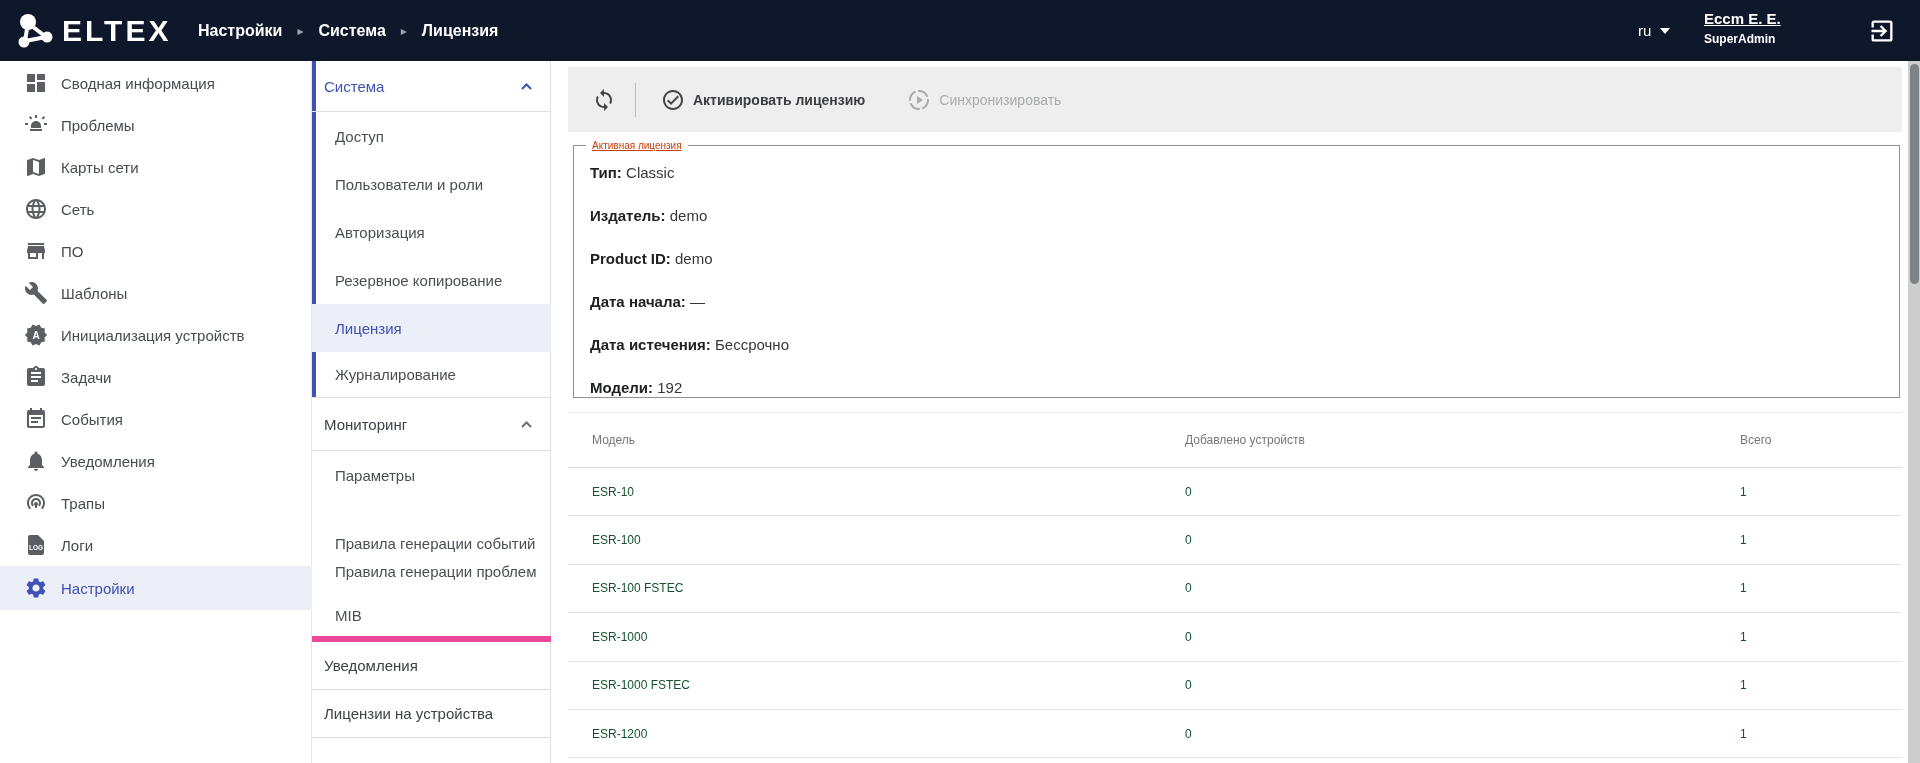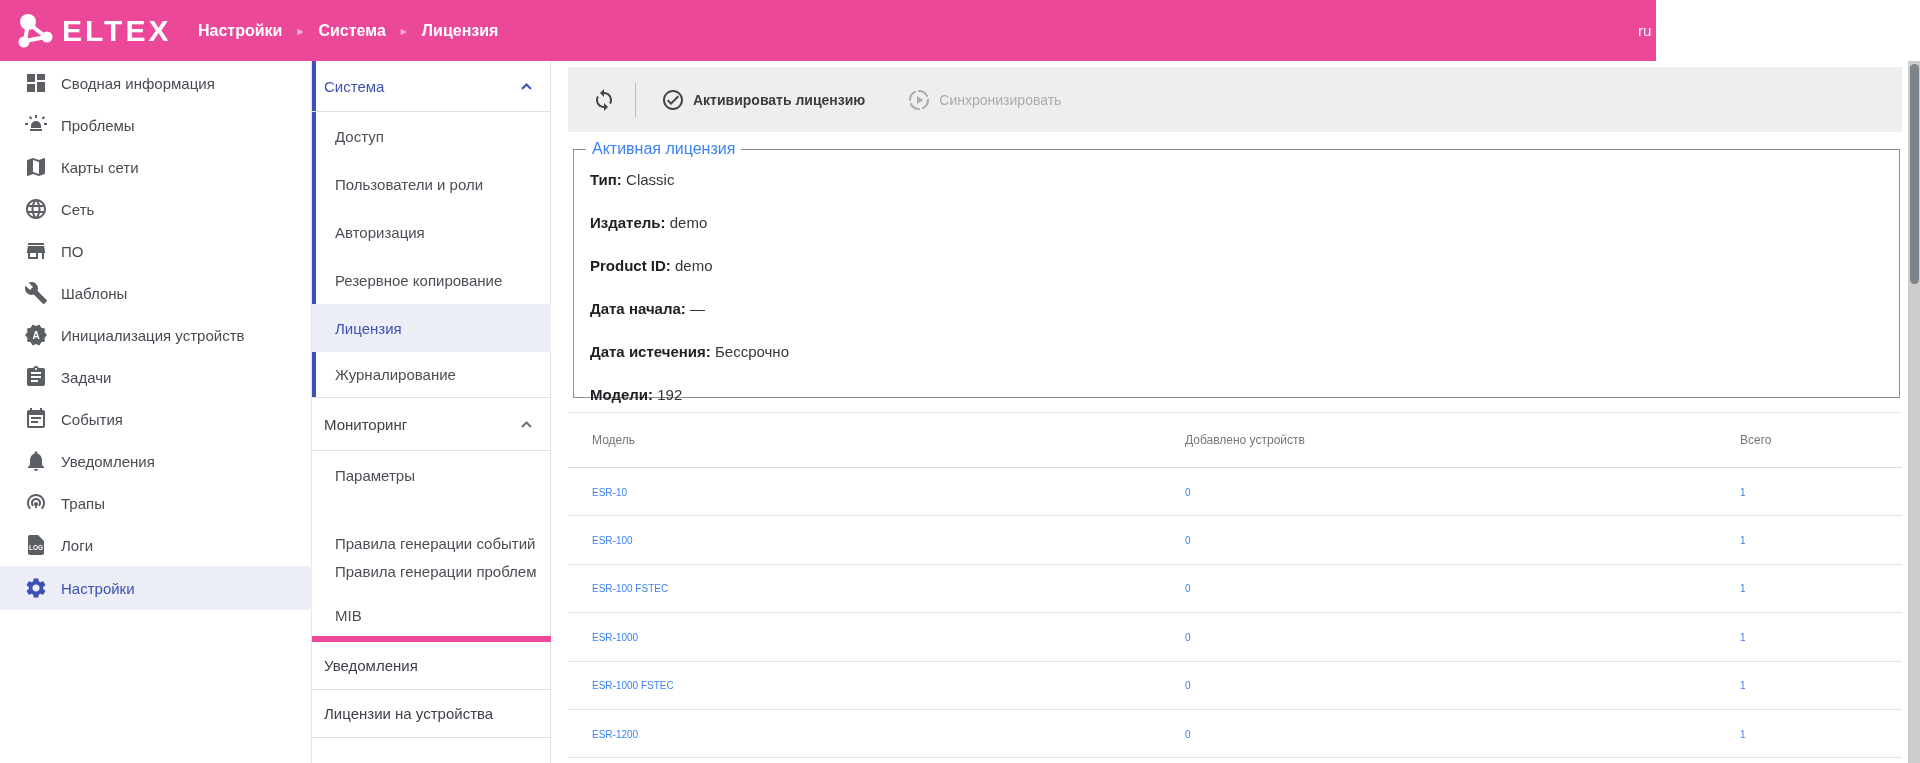--- a/index.html
+++ b/index.html
@@ -1,31 +1,31 @@
 <!DOCTYPE html>
 <html><head>
 <meta charset="utf-8">
 <style>
   * { margin:0; padding:0; box-sizing:border-box; }
   html,body { width:1920px; height:763px; overflow:hidden; background:#fff;
               font-family:"Liberation Sans", sans-serif; }
 
   
-  .topbar { position:absolute; left:0; top:0; width:1656px; height:61px;
-            background:#ec4899; color:#fff; z-index:30; }
+  .topbar { position:absolute; left:0; top:0; width:1920px; height:61px;
+            background:#0f172a; color:#fff; z-index:30; }
   .logo { position:absolute; left:14px; top:9px; height:43px; display:flex; align-items:center; }
   .logo-text { font-size:30px; font-weight:bold; letter-spacing:3px; color:#fff; margin-left:6px; }
   .crumbs { position:absolute; left:198px; top:0; height:61px; display:flex; align-items:center; gap:15px; }
   .crumb { font-size:16px; font-weight:bold; color:#fff; cursor:pointer; }
   .crumb-sep { color:rgba(255,255,255,.6); font-size:12px; }
   .lang { position:absolute; left:1638px; top:0; height:61px; display:flex; align-items:center; gap:9px;
           font-size:15px; cursor:pointer; }
   .caret-down { width:0; height:0; border-left:5px solid transparent; border-right:5px solid transparent;
                 border-top:6px solid #fff; display:inline-block; }
-  .userblock { position:absolute; left:1704px; top:10px; line-height:1.25;text-align:center; }
+  .userblock { position:absolute; left:1704px; top:10px; line-height:1.25; }
   .user-name { font-size:15px; font-weight:bold; text-decoration:underline; cursor:pointer; display:block; }
   .user-role { font-size:12px; font-weight:bold; display:block; margin-top:3px; }
   .exit-btn { position:absolute; left:1868px; top:17px; width:28px; height:28px; cursor:pointer; }
 
   
   .sidebar { position:absolute; left:0; top:61px; width:312px; height:702px; background:#fff;
              border-right:1px solid #e6e6e6; z-index:20; }
   .sb-item { position:absolute; left:0; width:312px; height:42px; display:flex; align-items:center;
              padding-left:24px; cursor:pointer; color:#474b52; font-size:15px; }
   .sb-item svg { flex:0 0 24px; margin-right:13px; fill:#5b5e63; }
@@ -52,33 +52,33 @@
   .tb-btn { display:flex; align-items:center; margin-left:19px; cursor:pointer; }
   .tb-btn svg { fill:#424448; margin-right:8px; }
   .tb-btn .lbl { font-size:14px; font-weight:bold; color:#3a3c40; }
   .tb-btn.disabled { cursor:default; }
   .tb-btn.disabled svg { fill:#a9abad; }
   .tb-btn.disabled .lbl { color:#a9abad; font-weight:normal; }
 
   
   fieldset.lic { position:absolute; left:573px; top:140px; width:1327px; height:258px;
                  border:1px solid #8f9194; padding:10px 0 0 16px; background:#fff; }
-  fieldset.lic legend { font-size:16px; color:#3b82f6; padding:0 6px; margin-left:-4px; }
+  fieldset.lic legend { font-size:10px; color:#c2410c; padding:0 6px; margin-left:-4px;text-decoration:underline; }
   .lic-row { font-size:15px; color:#35373b; line-height:24px; margin-bottom:19px; }
   .lic-row b { color:#202124; }
 
   
   .tbl { position:absolute; left:568px; top:413px; width:1334px; height:350px; background:#fff;
          box-shadow:0 -1px 0 rgba(0,0,0,.08); }
   .t-head { position:relative; height:55px; border-bottom:1px solid #dcdcdc; }
   .t-head span { position:absolute; top:50%; transform:translateY(-50%);
                  font-size:12px; color:#767676; }
   .t-row { position:relative; height:48.4px; border-bottom:1px solid #e3e3e3; cursor:pointer; }
   .t-row span { position:absolute; top:50%; transform:translateY(-50%);
-                font-size:10px; color:#3b82f6; }
+                font-size:12px; color:#14532d; }
   .c1 { left:24px; } .c2 { left:617px; } .c3 { left:1172px; }
 
   
   .scroll-track { position:absolute; left:1908px; top:61px; width:12px; height:702px; background:#cdcdcd; z-index:40; }
   .scroll-thumb { position:absolute; left:1.5px; top:3px; width:9px; height:220px; background:#7e8387; border-radius:5px; cursor:pointer; }
 </style>
 </head>
 <body>
 
 <div class="topbar">

